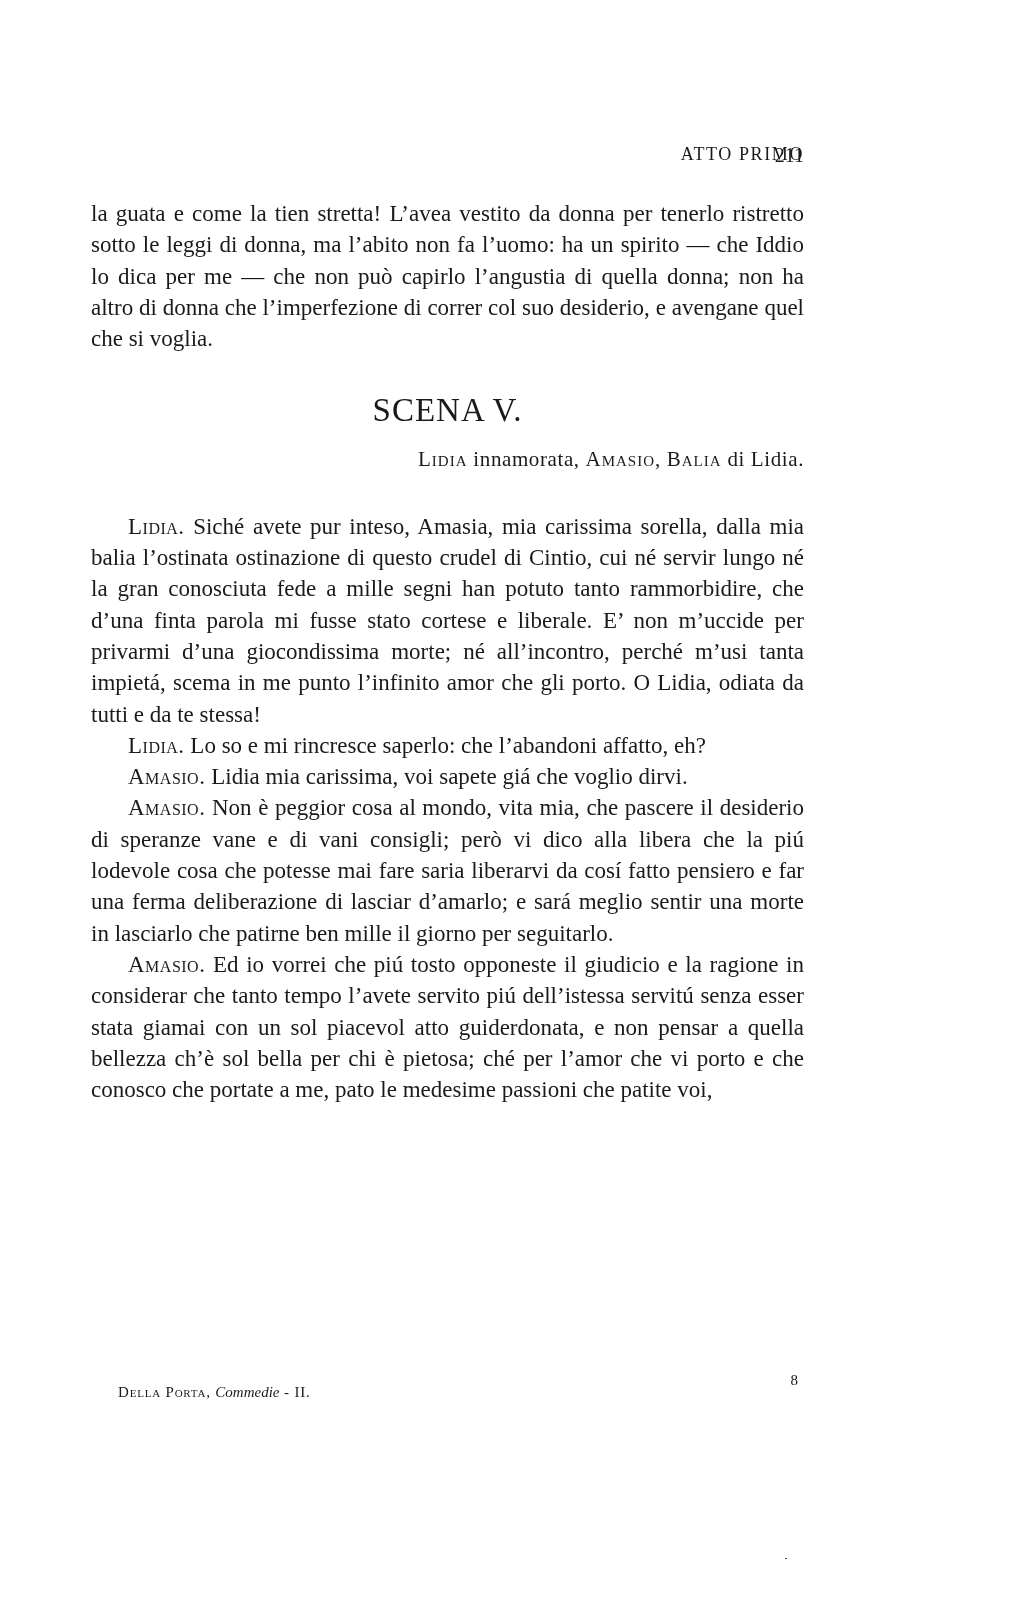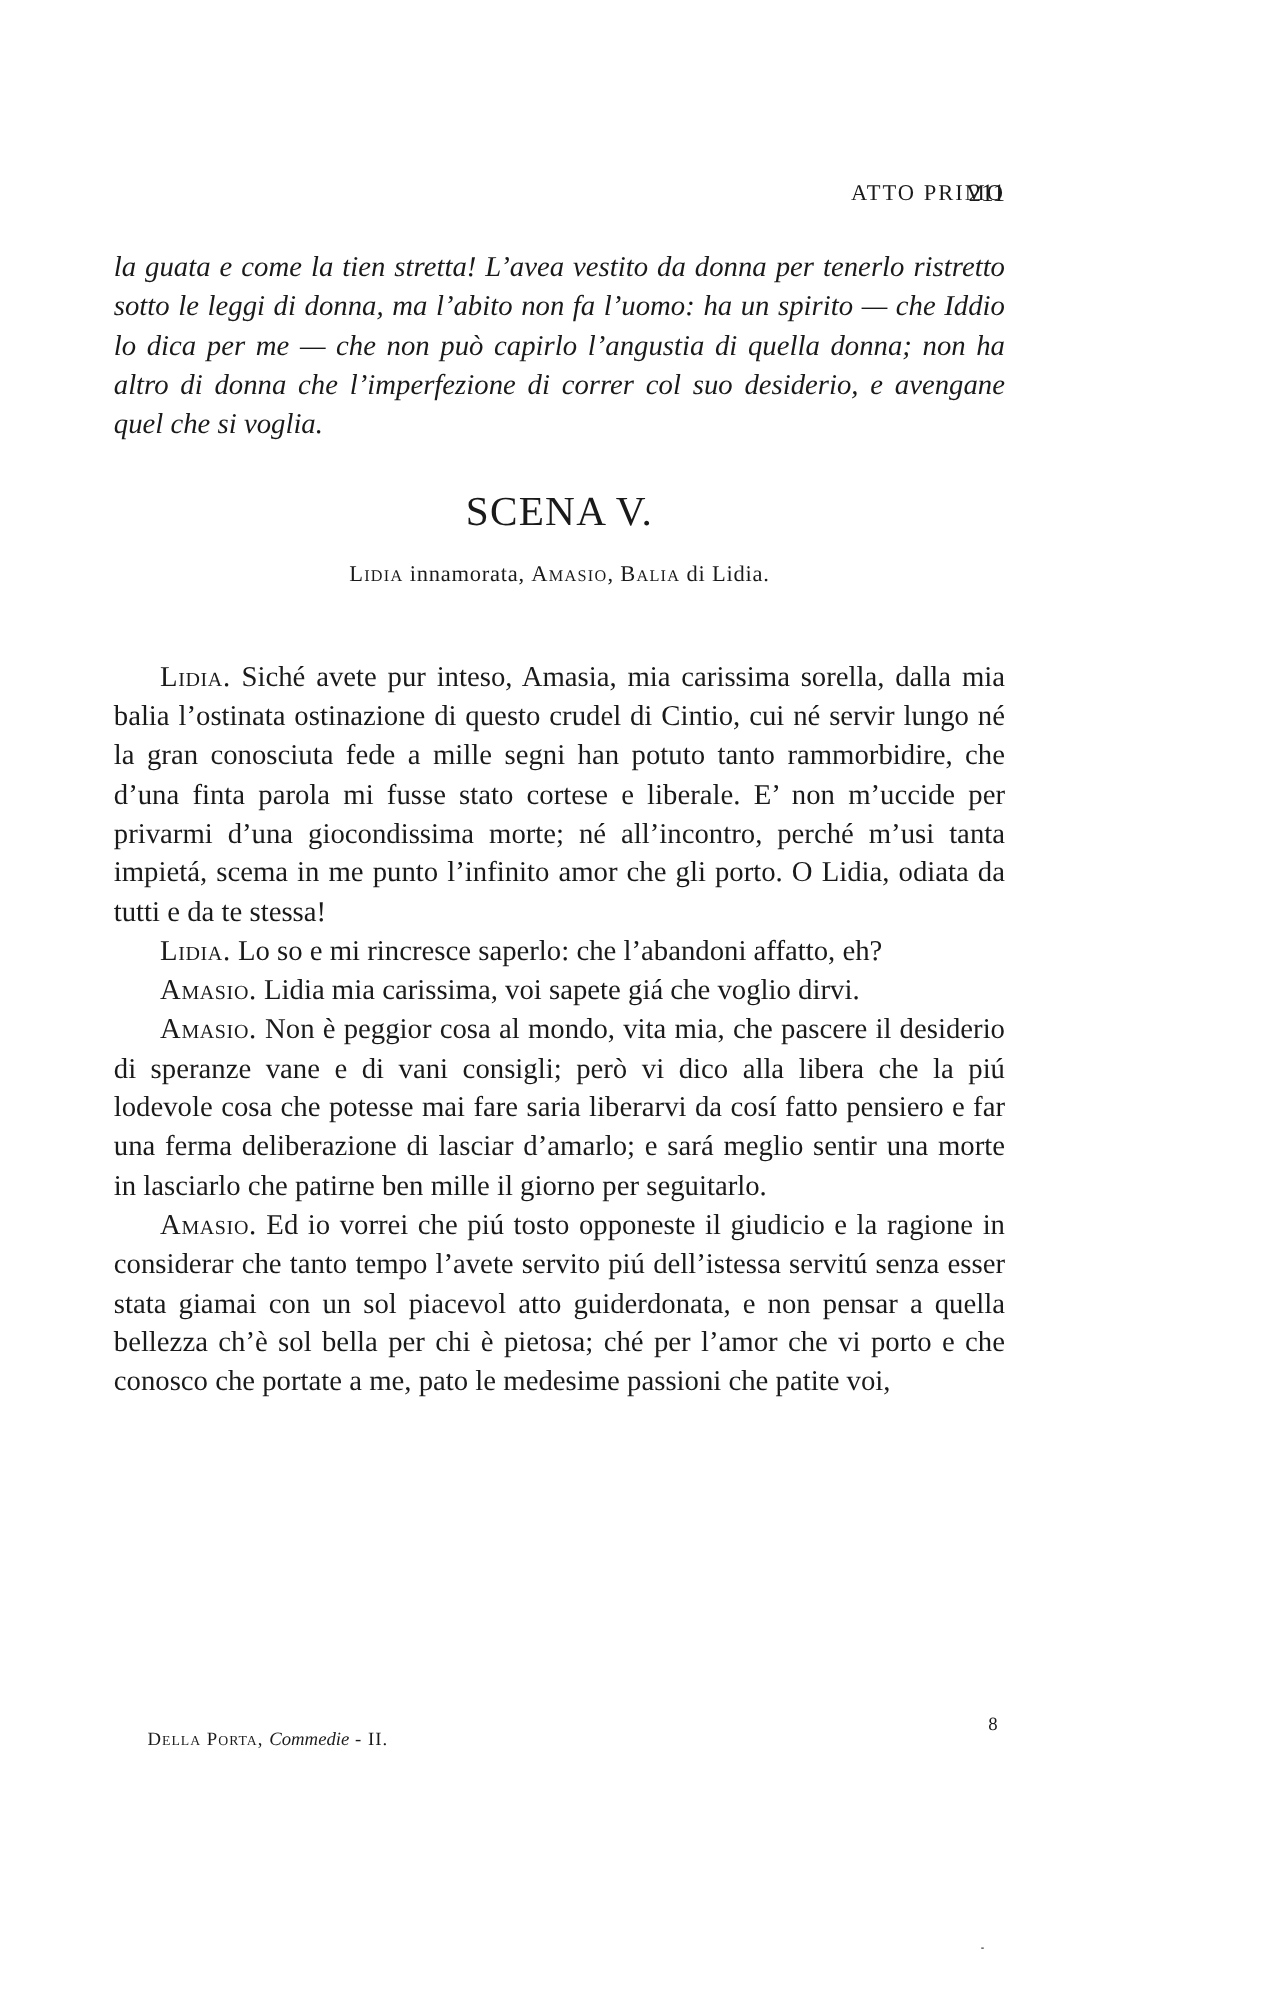--- a/index.html
+++ b/index.html
@@ -48,43 +48,42 @@
       font-size: 23px;
       line-height: 31.3px;
       text-align: justify;
       hyphens: none;
     }
     .body-text p {
       margin: 0;
     }
     .para-cont {
       text-indent: 0;
-      font-style: italic;
     }
     .speech {
       text-indent: 37px;
     }
     .speaker {
       font-variant: small-caps;
       letter-spacing: 0.5px;
       font-family: Liberation Serif, serif;
     }
     .scene-title {
       text-align: center;
       font-size: 33px;
       letter-spacing: 1px;
       margin-top: 36px;
       height: 40px;
       line-height: 40px;
     }
     .scene-cast {
-      text-align: center;
-      font-size: 18px;
+      text-align: right;
+      font-size: 21px;
       margin-top: 14px;
-      margin-bottom: 50px;
+      margin-bottom: 35px;
       letter-spacing: 0.6px;
     }
     .scene-cast .sc {
       font-variant: small-caps;
       letter-spacing: 1px;
     }
     .footer {
       position: absolute;
       left: 118px;
       top: 1372px;

